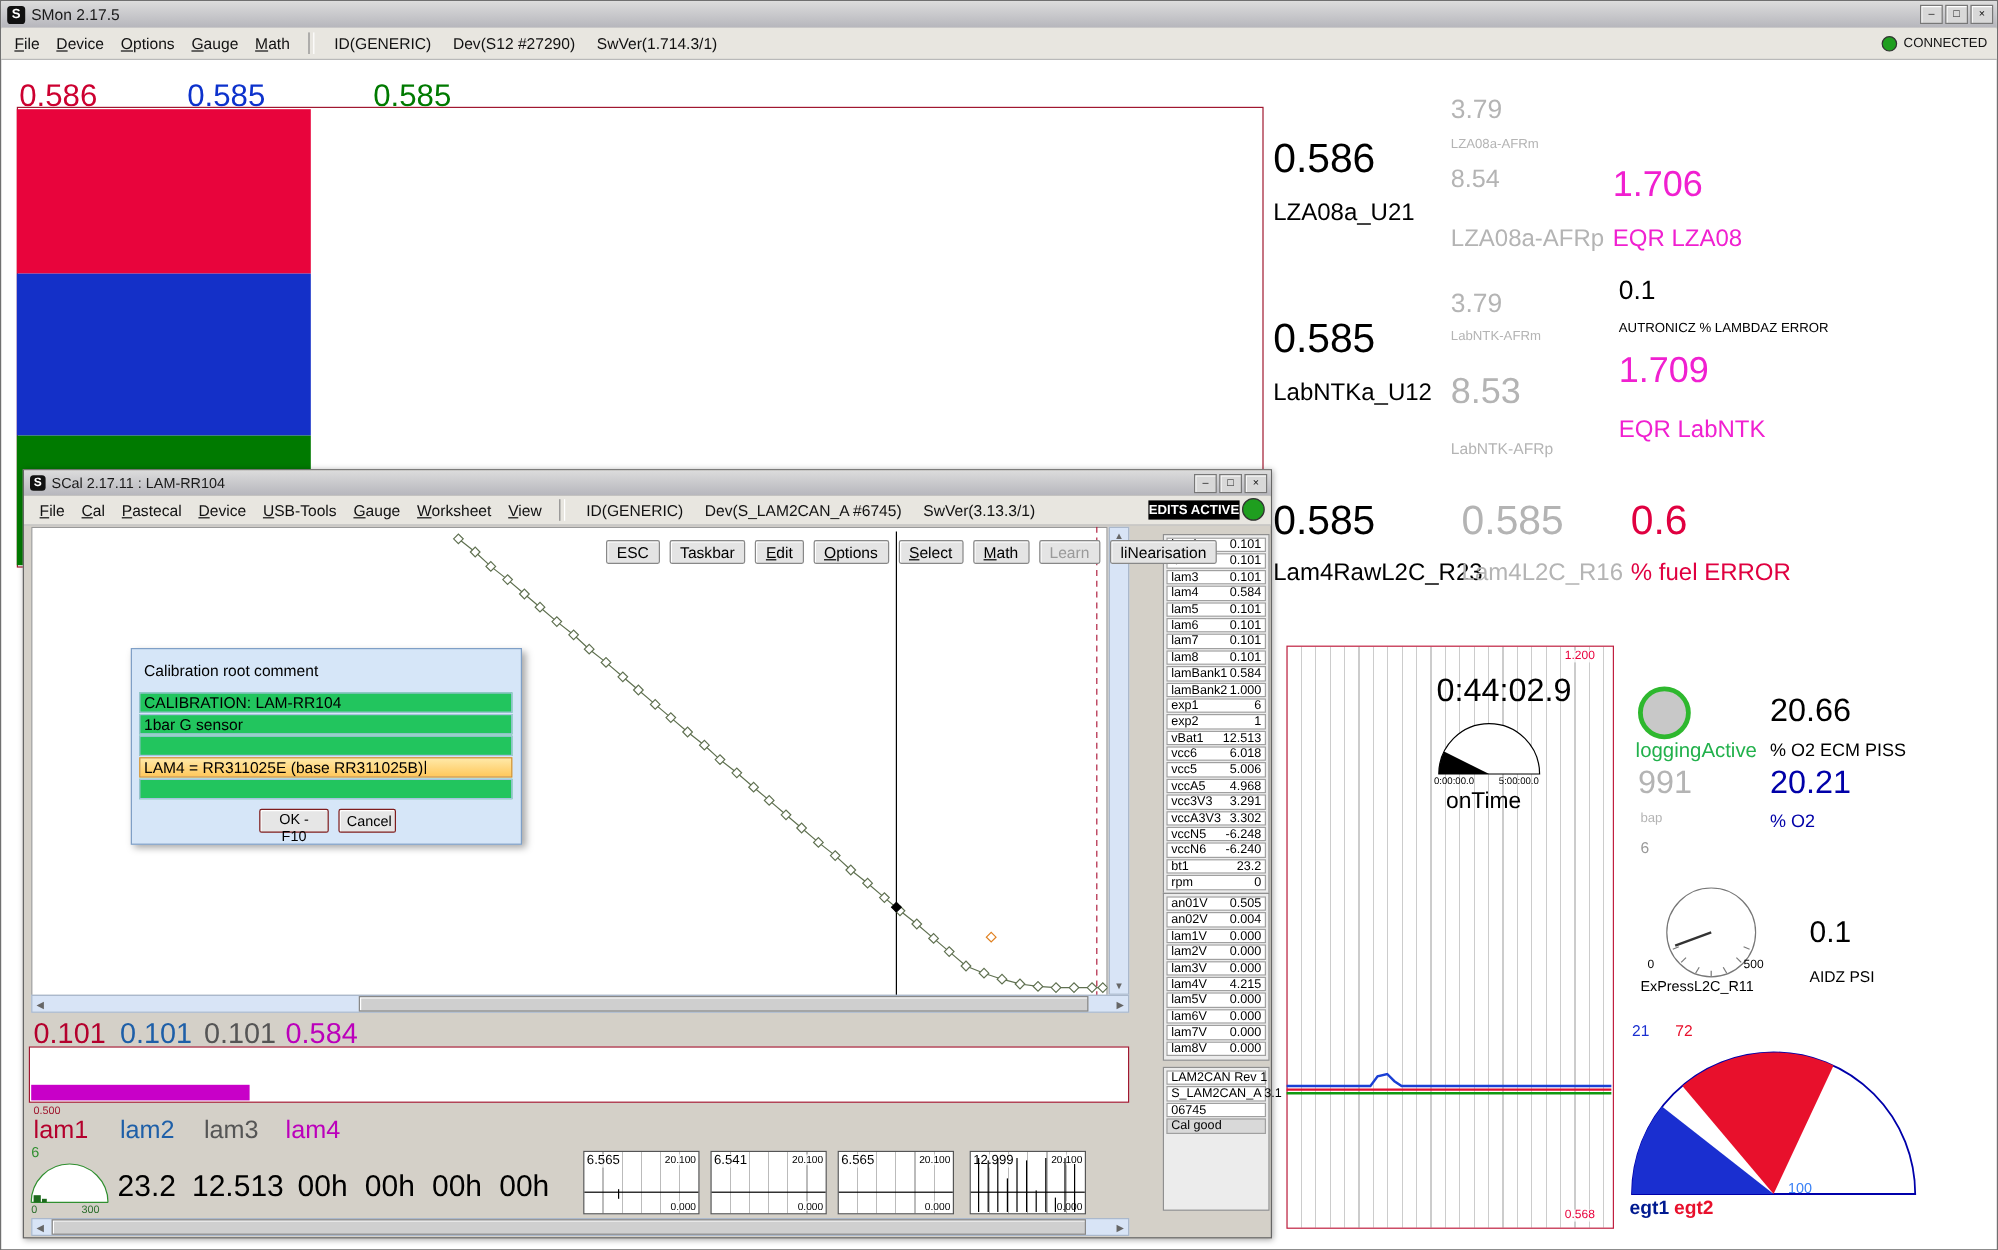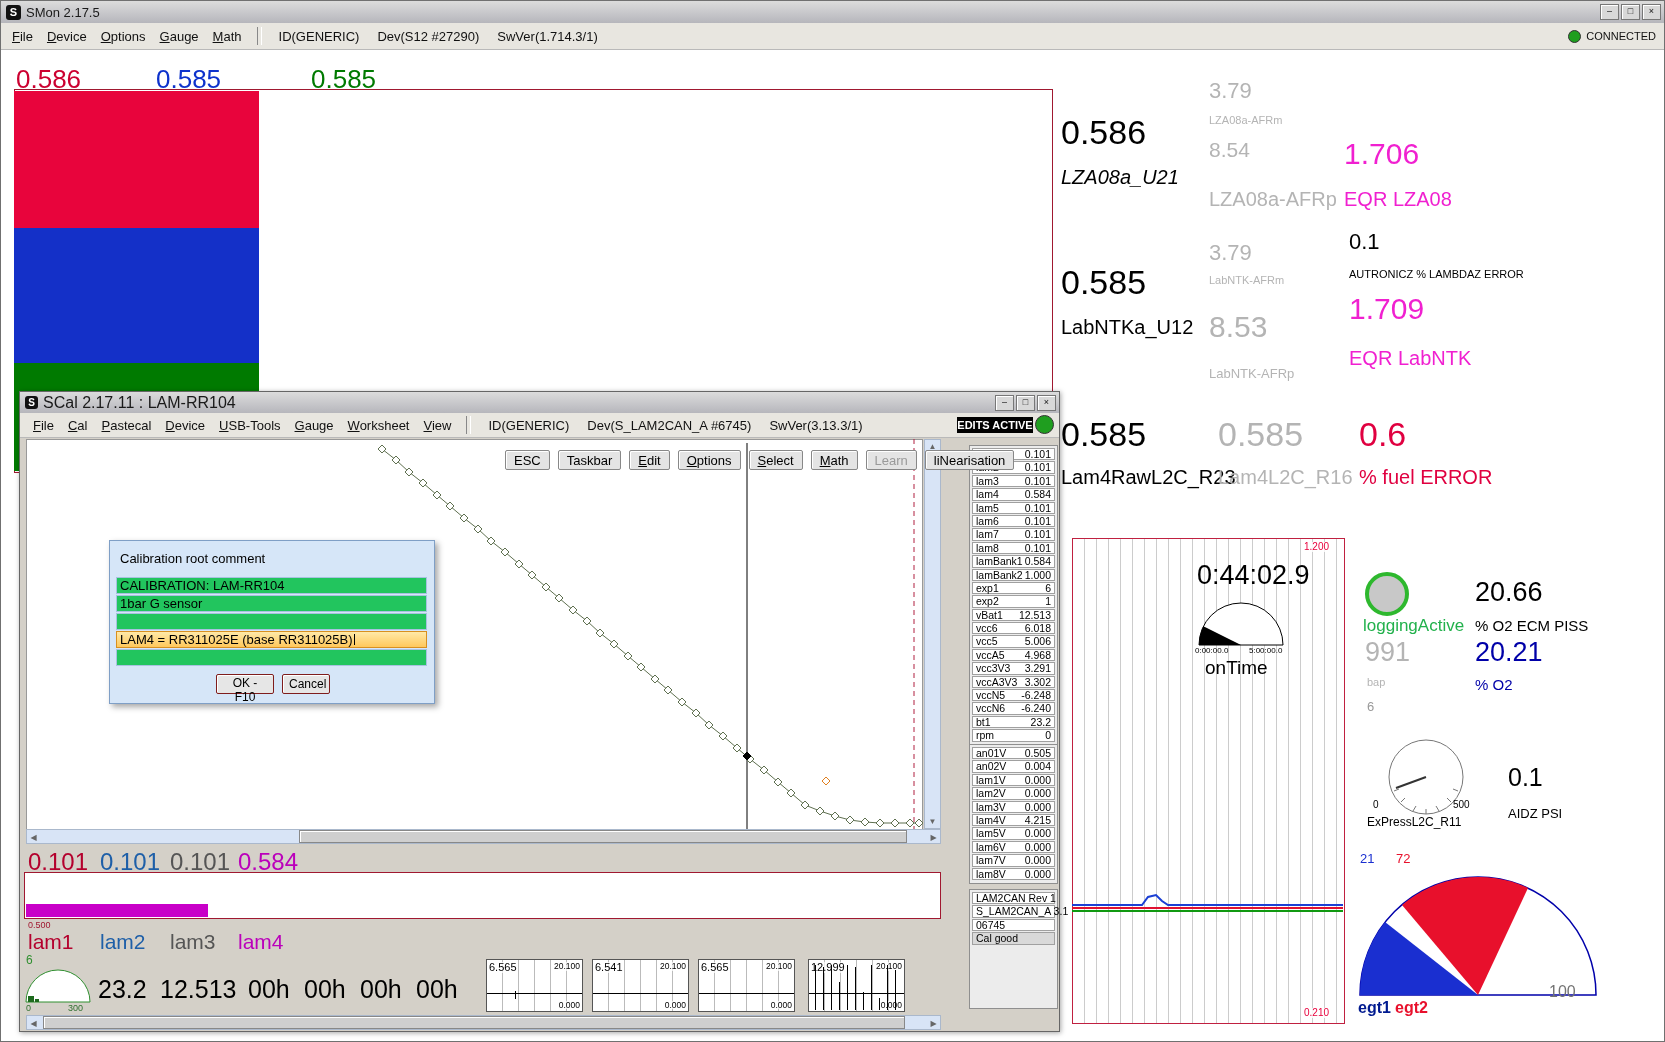--- a/index.html
+++ b/index.html
@@ -102,21 +102,21 @@
       <span style="position:absolute;left:310px;top:63px;font-size:26px;color:#007a00;">0.585</span>
     </div>
   <div class="abs chartframe" style="left:13px;top:88px;width:1037px;height:382px;"></div>
   <div id="main-bars">
       <div style="position:absolute;left:13px;top:90px;width:245px;height:137px;background:#e8043c;"></div>
       <div style="position:absolute;left:13px;top:227px;width:245px;height:135px;background:#1430c8;"></div>
       <div style="position:absolute;left:13px;top:362px;width:245px;height:108px;background:#007a00;"></div>
     </div>
 
   <div class="abs roval" style="left:1060px;top:114px;font-size:34px;">0.586</div>
-  <div class="abs roval" style="left:1060px;top:166px;font-size:20px;font-style:italic;">LZA08a_U21</div>
+  <div class="abs roval" style="left:1060px;top:166px;font-size:20px;">LZA08a_U21</div>
   <div class="abs roval gray" style="left:1208px;top:79px;font-size:22px;">3.79</div>
   <div class="abs roval gray" style="left:1208px;top:114px;font-size:11px;">LZA08a-AFRm</div>
   <div class="abs roval gray" style="left:1208px;top:138px;font-size:21px;">8.54</div>
   <div class="abs roval gray" style="left:1208px;top:188px;font-size:20px;">LZA08a-AFRp</div>
   <div class="abs roval mag" style="left:1343px;top:138px;font-size:30px;">1.706</div>
   <div class="abs roval mag" style="left:1343px;top:188px;font-size:20px;">EQR LZA08</div>
 
   <div class="abs roval" style="left:1060px;top:264px;font-size:34px;">0.585</div>
   <div class="abs roval" style="left:1060px;top:316px;font-size:20px;">LabNTKa_U12</div>
   <div class="abs roval gray" style="left:1208px;top:241px;font-size:22px;">3.79</div>
@@ -135,21 +135,21 @@
   <div class="abs roval redv" style="left:1358px;top:416px;font-size:34px;">0.6</div>
   <div class="abs roval redv" style="left:1358px;top:466px;font-size:20px;">% fuel ERROR</div>
 
   <div class="abs trend" style="left:1071px;top:537px;width:271px;height:484px;"></div>
   <svg class="abs" style="left:1071px;top:537px;" width="271" height="484" viewBox="0 0 271 484">
     <path d="M0,373 H271" stroke="#119911" stroke-width="2" fill="none"></path>
     <path d="M0,370 H271" stroke="#e01030" stroke-width="2" fill="none"></path>
     <path d="M0,367 H70 L76,359 L84,357 L90,363 L96,367 H271" stroke="#1a3fd4" stroke-width="2" fill="none"></path>
   </svg>
   <div class="abs trendlabel" style="left:1303px;top:541px;">1.200</div>
-  <div class="abs trendlabel" style="left:1303px;top:1007px;">0.210</div>
+  <div class="abs trendlabel" style="left:1303px;top:1007px;">0.568</div>
 
   <div class="abs roval" style="left:1196px;top:561px;font-size:27px;">0:44:02.9</div>
   <svg class="abs" style="left:1196px;top:592px;" width="88" height="54" viewBox="0 0 88 54">
     <path d="M2,52 A42,42 0 0 1 86,52 Z" fill="#ffffff" stroke="#000" stroke-width="1"></path>
     <path d="M44,52 L2,52 A42,42 0 0 1 6.4,33.3 Z" fill="#000"></path>
   </svg>
   <div class="abs roval" style="left:1194px;top:646px;font-size:8px;">0:00:00.0</div>
   <div class="abs roval" style="left:1248px;top:646px;font-size:8px;">5:00:00.0</div>
   <div class="abs roval" style="left:1204px;top:657px;font-size:19px;">onTime</div>
 
@@ -182,29 +182,29 @@
   <div class="abs roval" style="left:1507px;top:764px;font-size:25px;">0.1</div>
   <div class="abs roval" style="left:1507px;top:806px;font-size:13px;">AIDZ PSI</div>
 
   <div class="abs roval" style="left:1359px;top:851px;font-size:13px;color:#1a2fd0;">21</div>
   <div class="abs roval" style="left:1395px;top:851px;font-size:13px;color:#e8102c;">72</div>
   <svg class="abs" style="left:1357px;top:866px;" width="240" height="130" viewBox="0 0 240 130">
     <path d="M2,128 A118,118 0 0 1 238,128 Z" fill="#ffffff" stroke="#0000aa" stroke-width="1.5"></path>
     <path d="M120,128 L2,128 A118,118 0 0 1 27,55 Z" fill="#1a2fd0"></path>
     <path d="M120,128 L44,38 A118,118 0 0 1 170,21 Z" fill="#e8102c"></path>
   </svg>
-  <div class="abs roval" style="left:1548px;top:983px;font-size:16px;color:#737373;">100</div>
+  <div class="abs roval" style="left:1489px;top:983px;font-size:12px;color:#3b82f6;">100</div>
   <div class="abs roval" style="left:1357px;top:999px;font-size:16px;font-weight:bold;color:#001a90;">egt1</div>
   <div class="abs roval" style="left:1394px;top:999px;font-size:16px;font-weight:bold;color:#e8102c;">egt2</div>
 
   <div id="scal" class="abs" style="left:18px;top:390px;width:1041px;height:641px;">
 
     <div class="titlebar abs" style="left:0;top:0;width:1039px;height:21px;">
       <span class="appicon" style="width:13px;height:13px;font-size:10px;">S</span>
-      <span style="font-size:16px;">SCal 2.17.11  :  LAM-RR104</span>
+      <span style="font-size:12px;">SCal 2.17.11  :  LAM-RR104</span>
       <span class="winbtns">
         <span class="winbtn">–</span>
         <span class="winbtn">□</span>
         <span class="winbtn">×</span>
       </span>
     </div>
 
     <div class="menubar abs" style="left:0;top:21px;width:1039px;height:24px;background:#e8e6e0;">
       <span id="scal-menu" style="display:flex;padding-left:6px;">
           <span class="menu-item">File</span>

